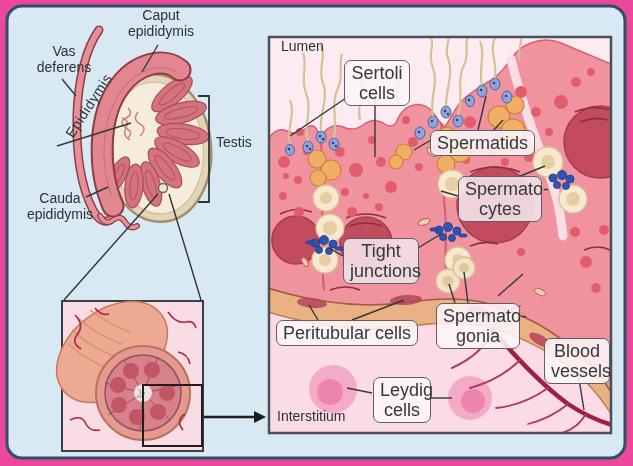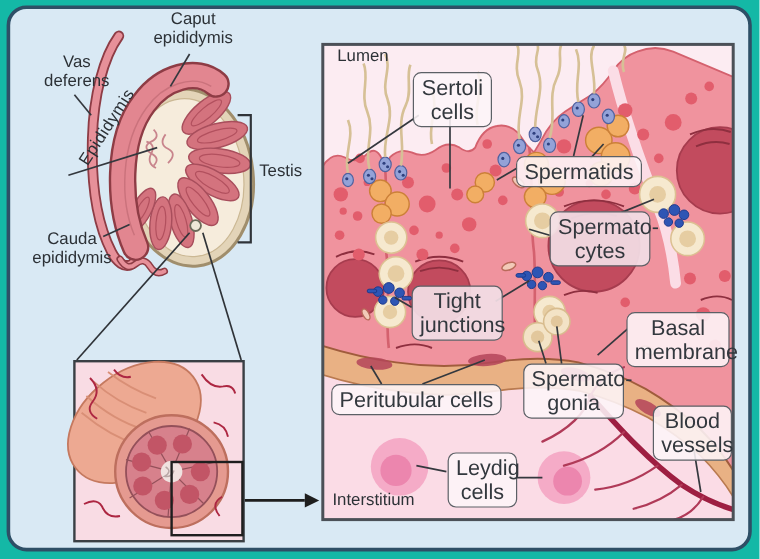--- a/index.html
+++ b/index.html
@@ -1,16 +1,16 @@
 <!DOCTYPE html>
 <html><head>
 <meta charset="utf-8">
 <style>
   html,body{margin:0;padding:0;background:#fff;}
-  .canvas{position:relative;width:633px;height:466px;background:#14b8a6;
+  .canvas{position:relative;width:633px;height:466px;background:#ec4899;
           font-family:"Liberation Sans", sans-serif;overflow:hidden;}
   svg.art{position:absolute;left:0;top:0;}
   .lbl{position:absolute;color:#33383e;text-align:center;line-height:1.12;}
   .box{border:1.5px solid #5c6066;border-radius:7px;background:rgba(253,245,248,.88);
        padding:2px 6px;font-size:18px;}
   .box.shaded{background:rgba(242,222,229,.93);}
   .plain{font-size:13.5px;color:#2c3136;}
   .big{font-size:14px;}
   .nowrap{white-space:nowrap;}
   .rot{transform:rotate(-57deg);transform-origin:0% 100%;font-size:14px;letter-spacing:.5px;white-space:nowrap;}
@@ -393,19 +393,18 @@
 <div class="lbl plain big nowrap" style="left:216px;top:135px">Testis</div>
 <div class="lbl plain big" style="left:12px;top:191px;width:96px">Cauda epididymis</div>
 
 <div class="lbl plain big nowrap" style="left:281px;top:39px;text-align:left">Lumen</div>
 <div class="lbl plain big nowrap" style="left:277px;top:409px;text-align:left">Interstitium</div>
 
 <div class="lbl box" style="left:344px;top:60px;width:52px">Sertoli cells</div>
 <div class="lbl box nowrap" style="left:430px;top:130px">Spermatids</div>
 <div class="lbl box shaded" style="left:343px;top:238px;width:62px">Tight junctions</div>
 <div class="lbl box shaded" style="left:458px;top:176px;width:70px">Spermato-cytes</div>
-<div class="lbl box" style="left:522px;top:260px;width:72px">Basal membrane</div>
 <div class="lbl box nowrap" style="left:276px;top:320px">Peritubular cells</div>
 <div class="lbl box" style="left:436px;top:303px;width:70px">Spermato-gonia</div>
 <div class="lbl box" style="left:544px;top:338px;width:52px">Blood vessels</div>
 <div class="lbl box" style="left:373px;top:377px;width:44px">Leydig cells</div>
 
 </div>
 
 </body></html>

